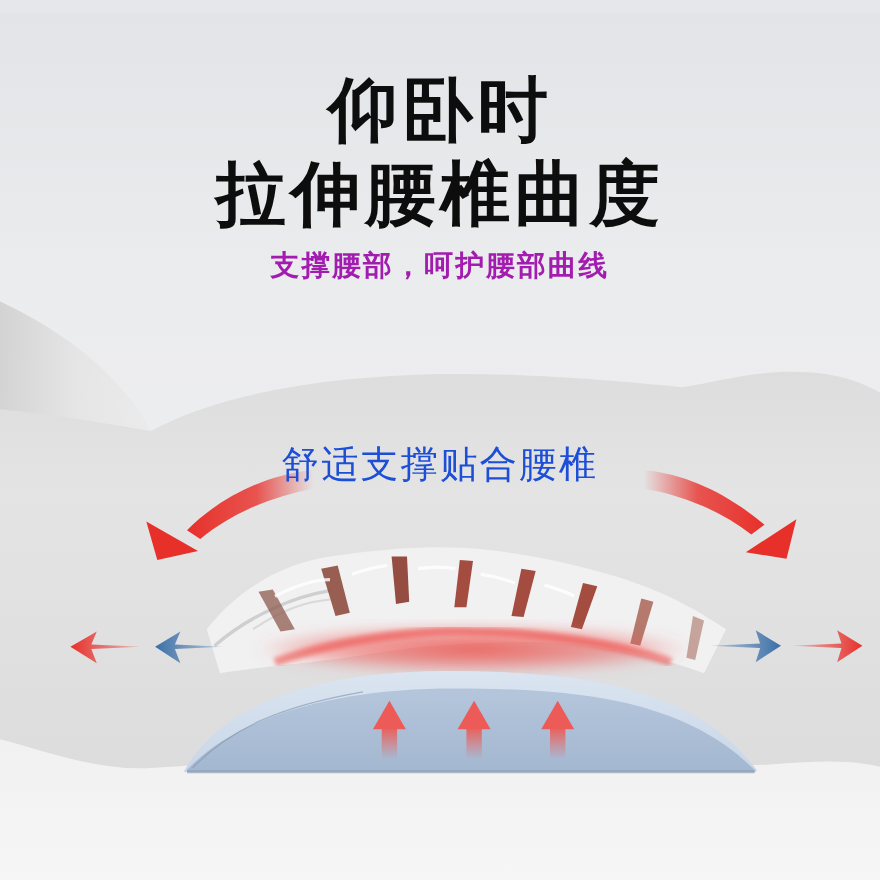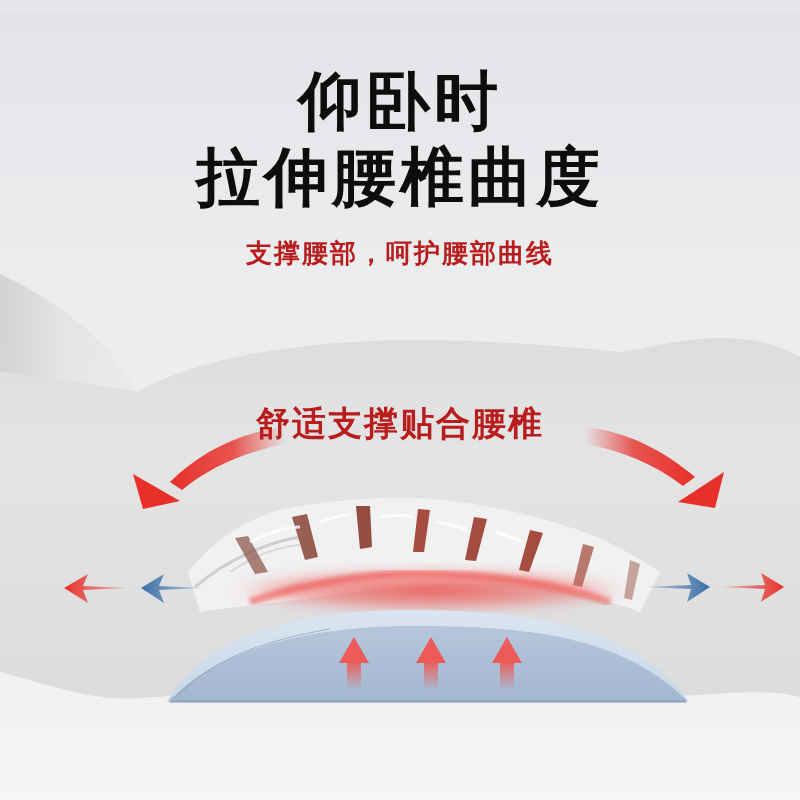--- a/index.html
+++ b/index.html
@@ -13,24 +13,24 @@
       position: absolute; left: 0; top: 0; width: 800px; height: 800px;
       background: linear-gradient(180deg, #e2e4e7 0%, #ebecee 30%, #eeeeef 60%, #f3f3f3 100%);
     }
     .scene { position: absolute; left: 0; top: 0; width: 800px; height: 800px; }
     .headline {
       position: absolute; left: 0; width: 800px; text-align: center;
       color: #0d0d0d; font-weight: bold; letter-spacing: 4px;
     }
     .h1 { top: 52px; font-size: 64px; line-height: 74px; }
     .h2 { top: 128px; font-size: 64px; line-height: 74px; text-align: center; }
-    .sub { top: 224px; font-size: 26px; line-height: 36px; letter-spacing: 2px; color: #b91c1c; font-family: Liberation Serif, serif; }
+    .sub { top: 212px; font-size: 26px; line-height: 36px; letter-spacing: 2px; color: #a21caf; }
     .mid-label {
       position: absolute; top: 388px; left: 0; width: 800px; text-align: center;
-      font-size: 34px; line-height: 46px; font-weight: bold; color: #b91c1c; letter-spacing: 2px;
+      font-size: 34px; line-height: 46px; font-weight: normal; color: #1d4ed8; letter-spacing: 2px;
     }
   </style>
 </head>
 <body>
 
 <div class="stage">
   <div class="bg-top"></div>
 
   <svg class="scene" viewBox="0 0 800 800" xmlns="http://www.w3.org/2000/svg">
     <defs>

